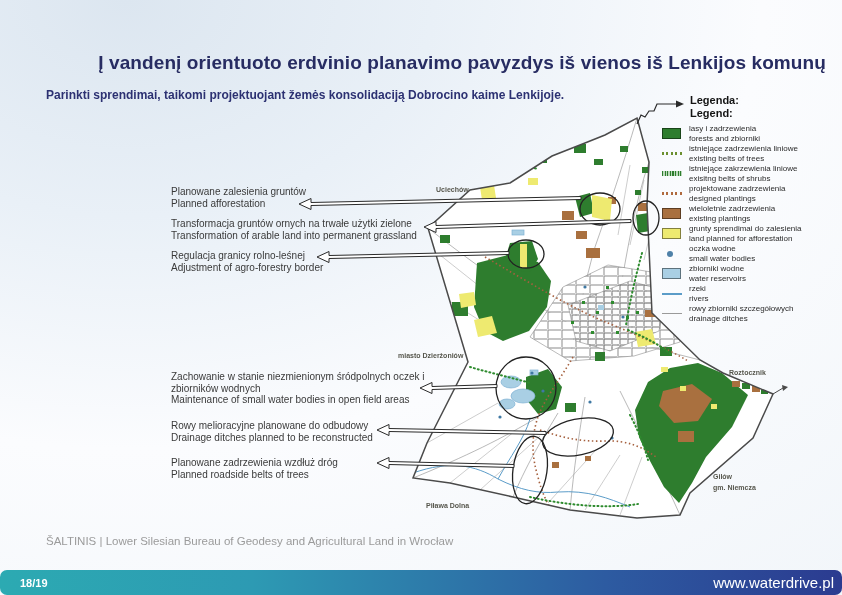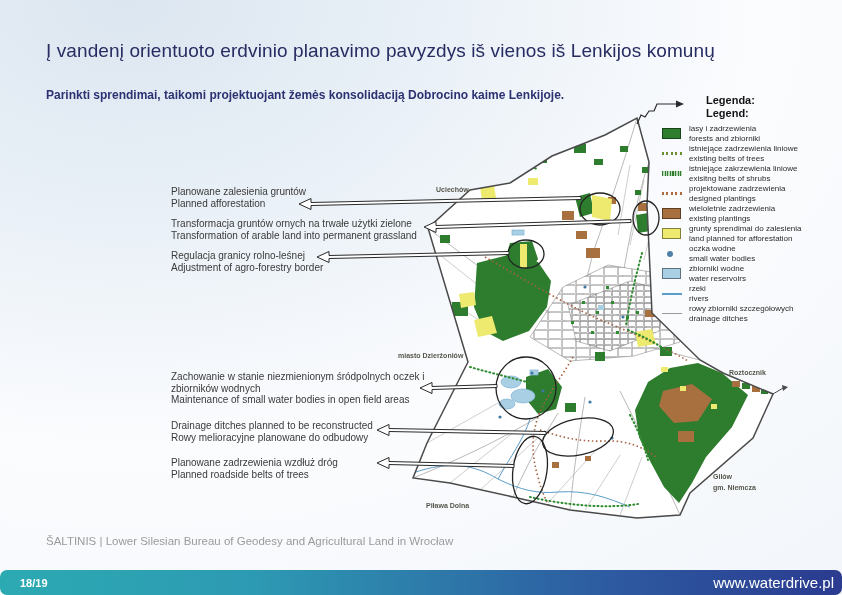--- a/index.html
+++ b/index.html
@@ -1,39 +1,39 @@
 <!DOCTYPE html>
 <html><head>
 <meta charset="utf-8">
 <style>
   html,body{margin:0;padding:0;}
   body{font-family:"Liberation Sans",sans-serif;}
   .slide{position:relative;width:842px;height:595px;overflow:hidden;
     background:radial-gradient(130% 130% at 15% 0%, #dce6f0 0%, #e9f0f7 28%, #fbfcfe 58%, #f2f6fa 100%);}
-  .title{position:absolute;left:46px;top:40px;width:780px;font-size:19px;font-weight:normal;color:#272c62;margin:0;letter-spacing:.1px;}
+  .title{position:absolute;left:46px;top:52px;width:780px;font-size:19px;font-weight:bold;color:#272c62;margin:0;letter-spacing:.1px;text-align:right;}
   .subtitle{position:absolute;left:46px;top:88px;width:640px;font-size:12px;font-weight:bold;color:#2c3172;margin:0;}
   .source{position:absolute;left:46px;top:523px;font-size:11.5px;color:#9b9b9b;}
 
   
   .footer{position:absolute;left:0;bottom:0;width:842px;height:25px;
     background:linear-gradient(90deg,#2caab2 0%,#2d9ab3 30%,#2d5ba1 72%,#2b3b90 100%);
     display:flex;align-items:center;justify-content:space-between;color:#fff;border-radius:7px;}
   .footer .page{margin-left:20px;font-size:11px;font-weight:bold;}
   .footer .site{margin-right:8px;font-size:15px;}
 
   
   .ann{position:absolute;left:143px;font-size:10px;line-height:11.5px;color:#3a3a3a;}
   .ann span{display:block;white-space:nowrap;margin-left:28px;}
   .ann .pl-wrap{white-space:normal;max-width:270px;}
   #ann1{top:186px;} #ann2{top:218px;} #ann3{top:250px;}
   #ann4{top:371px;} #ann5{top:420px;} #ann6{top:457px;}
 
   
   .legend{position:absolute;left:662px;top:94px;width:180px;}
-  .lg-head{font-size:11px;font-weight:bold;color:#141414;line-height:13px;margin-left:44px;}
+  .lg-head{font-size:11px;font-weight:bold;color:#141414;line-height:13px;margin-left:28px;}
   .lg-head.second{margin-bottom:4px;}
   .lg-row{display:flex;align-items:center;margin-bottom:1px;}
   .lg-icon{flex:0 0 22px;width:22px;margin-right:5px;display:flex;align-items:center;}
   .lg-text{font-size:8px;line-height:9.5px;color:#2b2b2b;}
   .lg-text span{display:block;white-space:nowrap;}
   .ic-swatch{width:17px;height:9px;border:1px solid rgba(0,0,0,.45);}
   .ic-green{background:#2e7d2e;} .ic-brown{background:#a9703f;}
   .ic-yellow{background:#eeea70;} .ic-lblue{background:#a9cfe4;}
   .ic-dots{width:20px;height:3px;}
   .dots-green{background:repeating-linear-gradient(90deg,#6b8f2f 0 2px,transparent 2px 4.5px);}
@@ -349,22 +349,22 @@
   </div>
   <div class="ann" id="ann3">
     <span>Regulacja granicy rolno-leśnej</span>
     <span>Adjustment of agro-forestry border</span>
   </div>
   <div class="ann" id="ann4">
     <span class="pl-wrap">Zachowanie w stanie niezmienionym śródpolnych oczek i zbiorników wodnych</span>
     <span>Maintenance of small water bodies in open field areas</span>
   </div>
   <div class="ann" id="ann5">
+    <span>Rowy melioracyjne planowane do odbudowy</span>
     <span>Drainage ditches planned to be reconstructed</span>
-    <span>Rowy melioracyjne planowane do odbudowy</span>
   </div>
   <div class="ann" id="ann6">
     <span>Planowane zadrzewienia wzdłuż dróg</span>
     <span>Planned roadside belts of trees</span>
   </div>
 
   <svg class="overlay" width="842" height="595" viewBox="0 0 842 595">
     <g fill="#ffffff" stroke="#2a2a2a" stroke-width="1">
       <path d="M299,204 L311,198.5 L311,202.5 L581,196.5 L581,199.5 L311,205.5 L311,209.5 Z"></path>
       <path d="M424,227 L436,221.5 L436,225.5 L631,219.5 L631,222.5 L436,228.5 L436,232.5 Z"></path>

